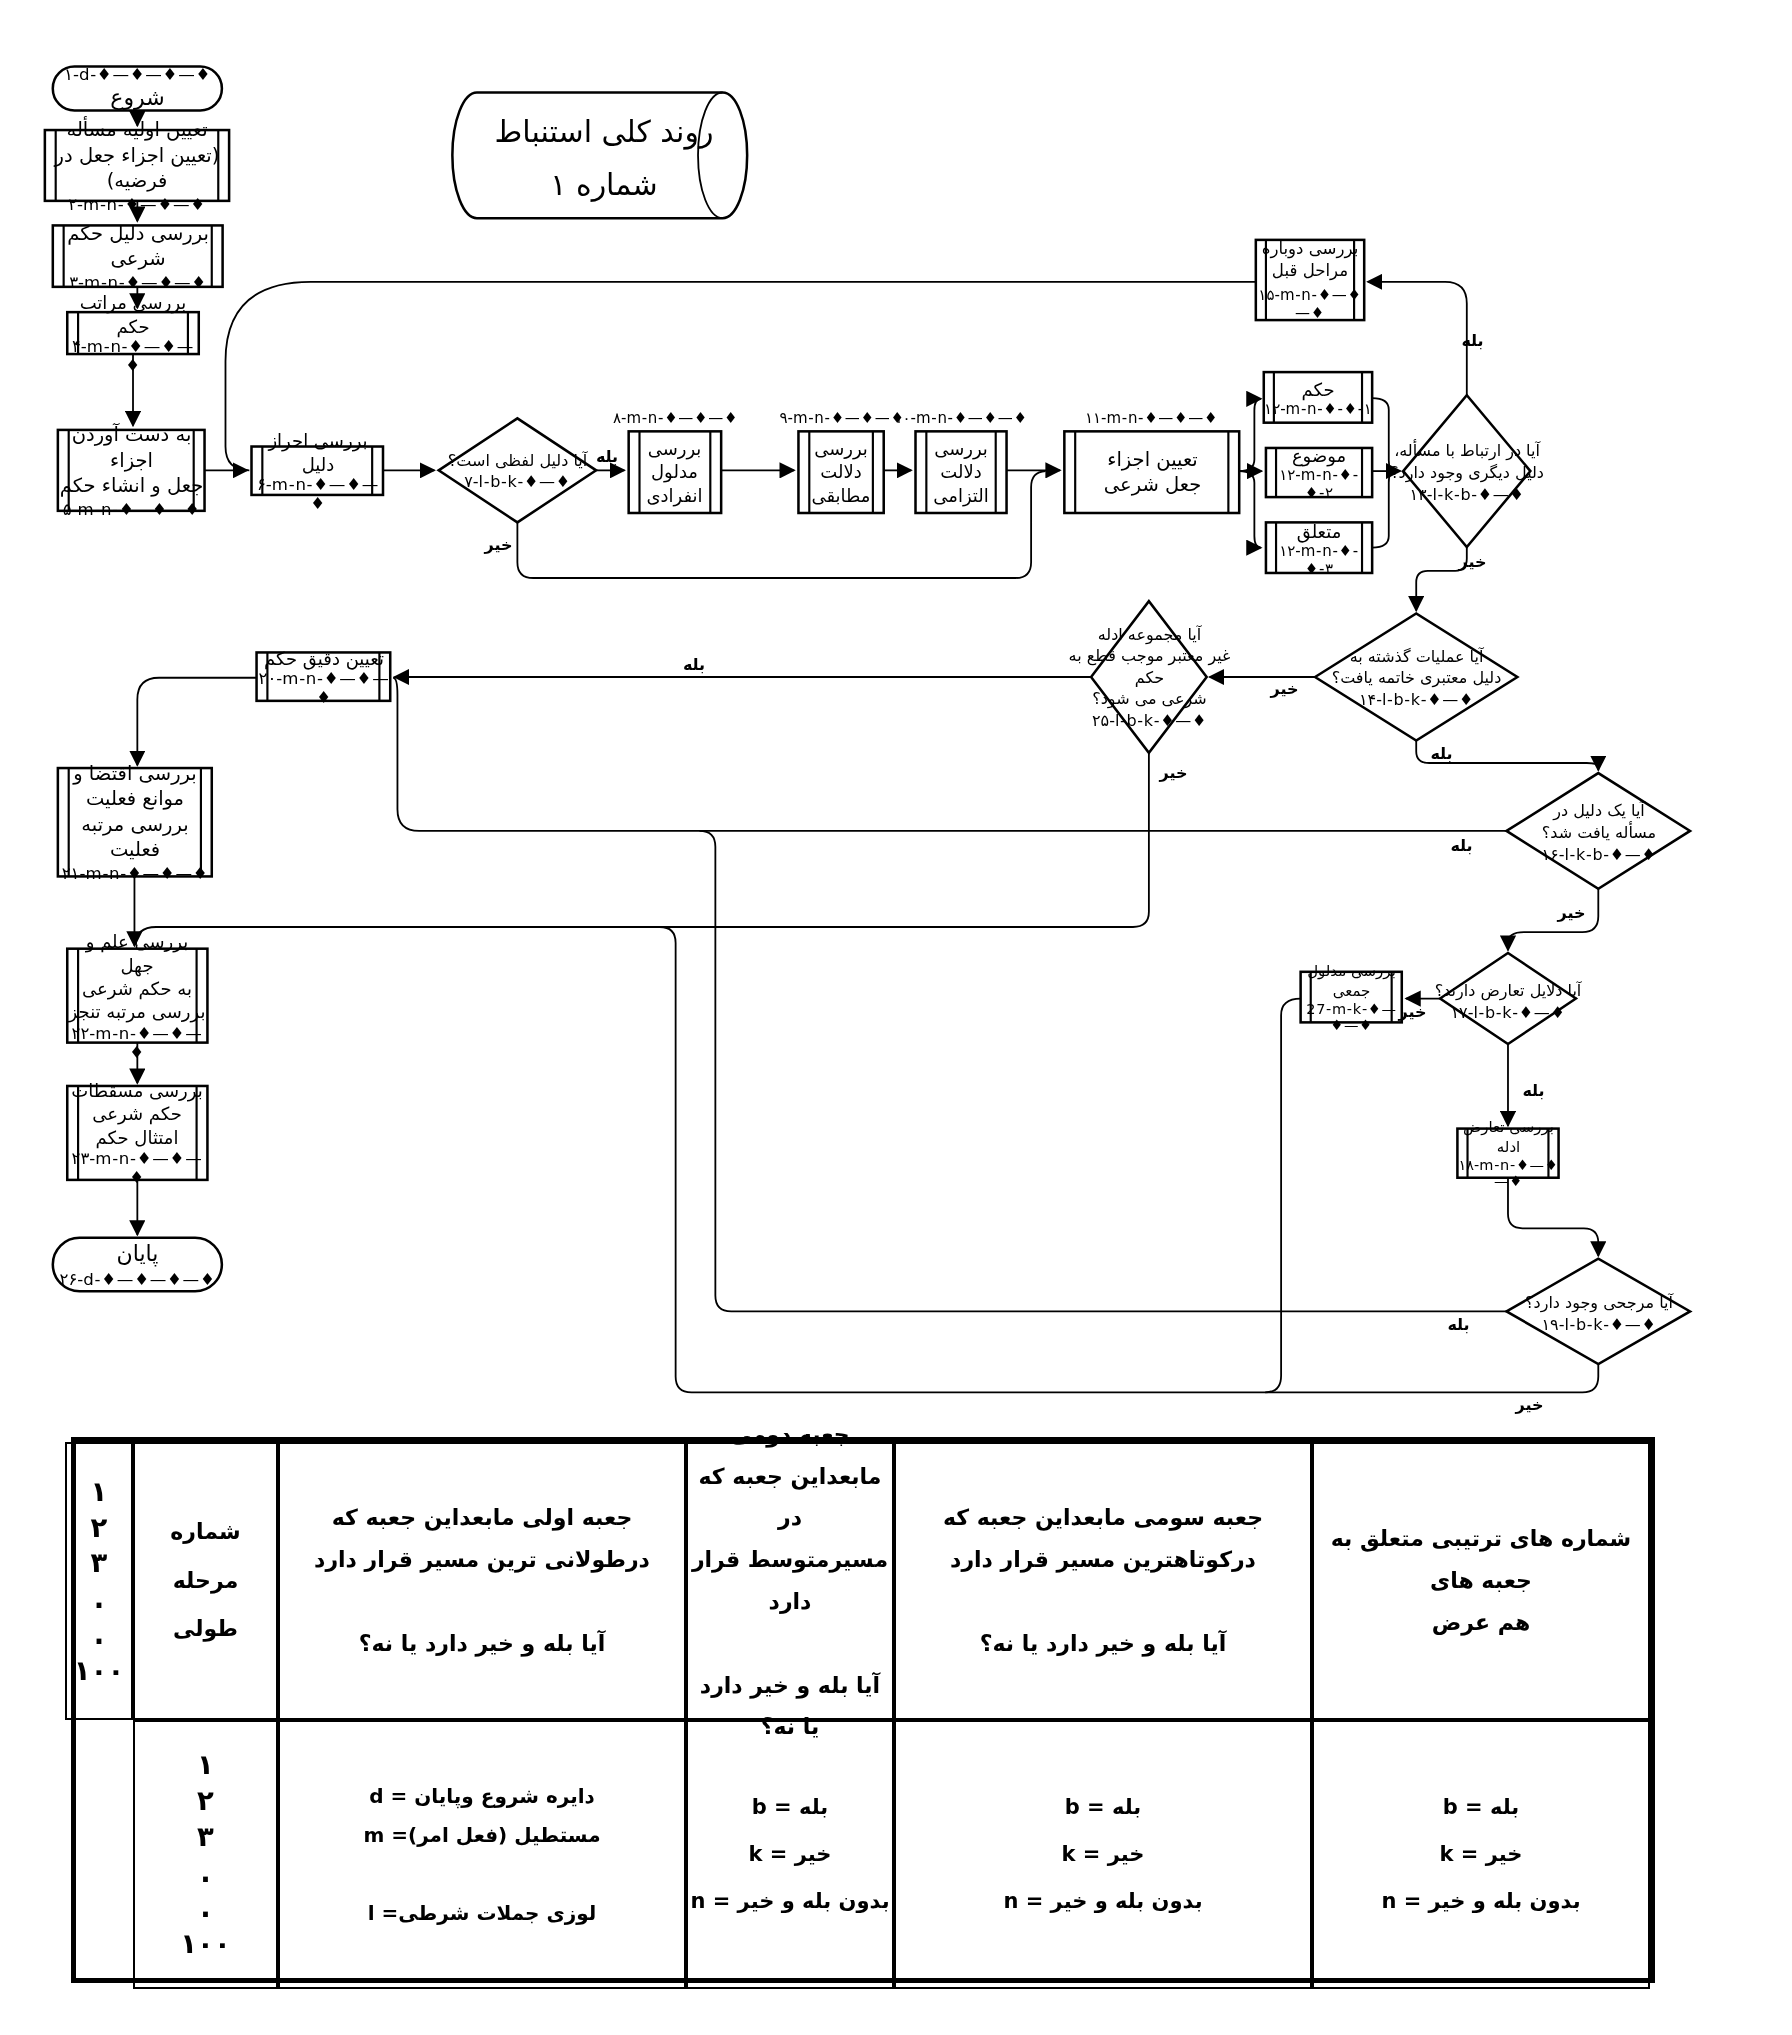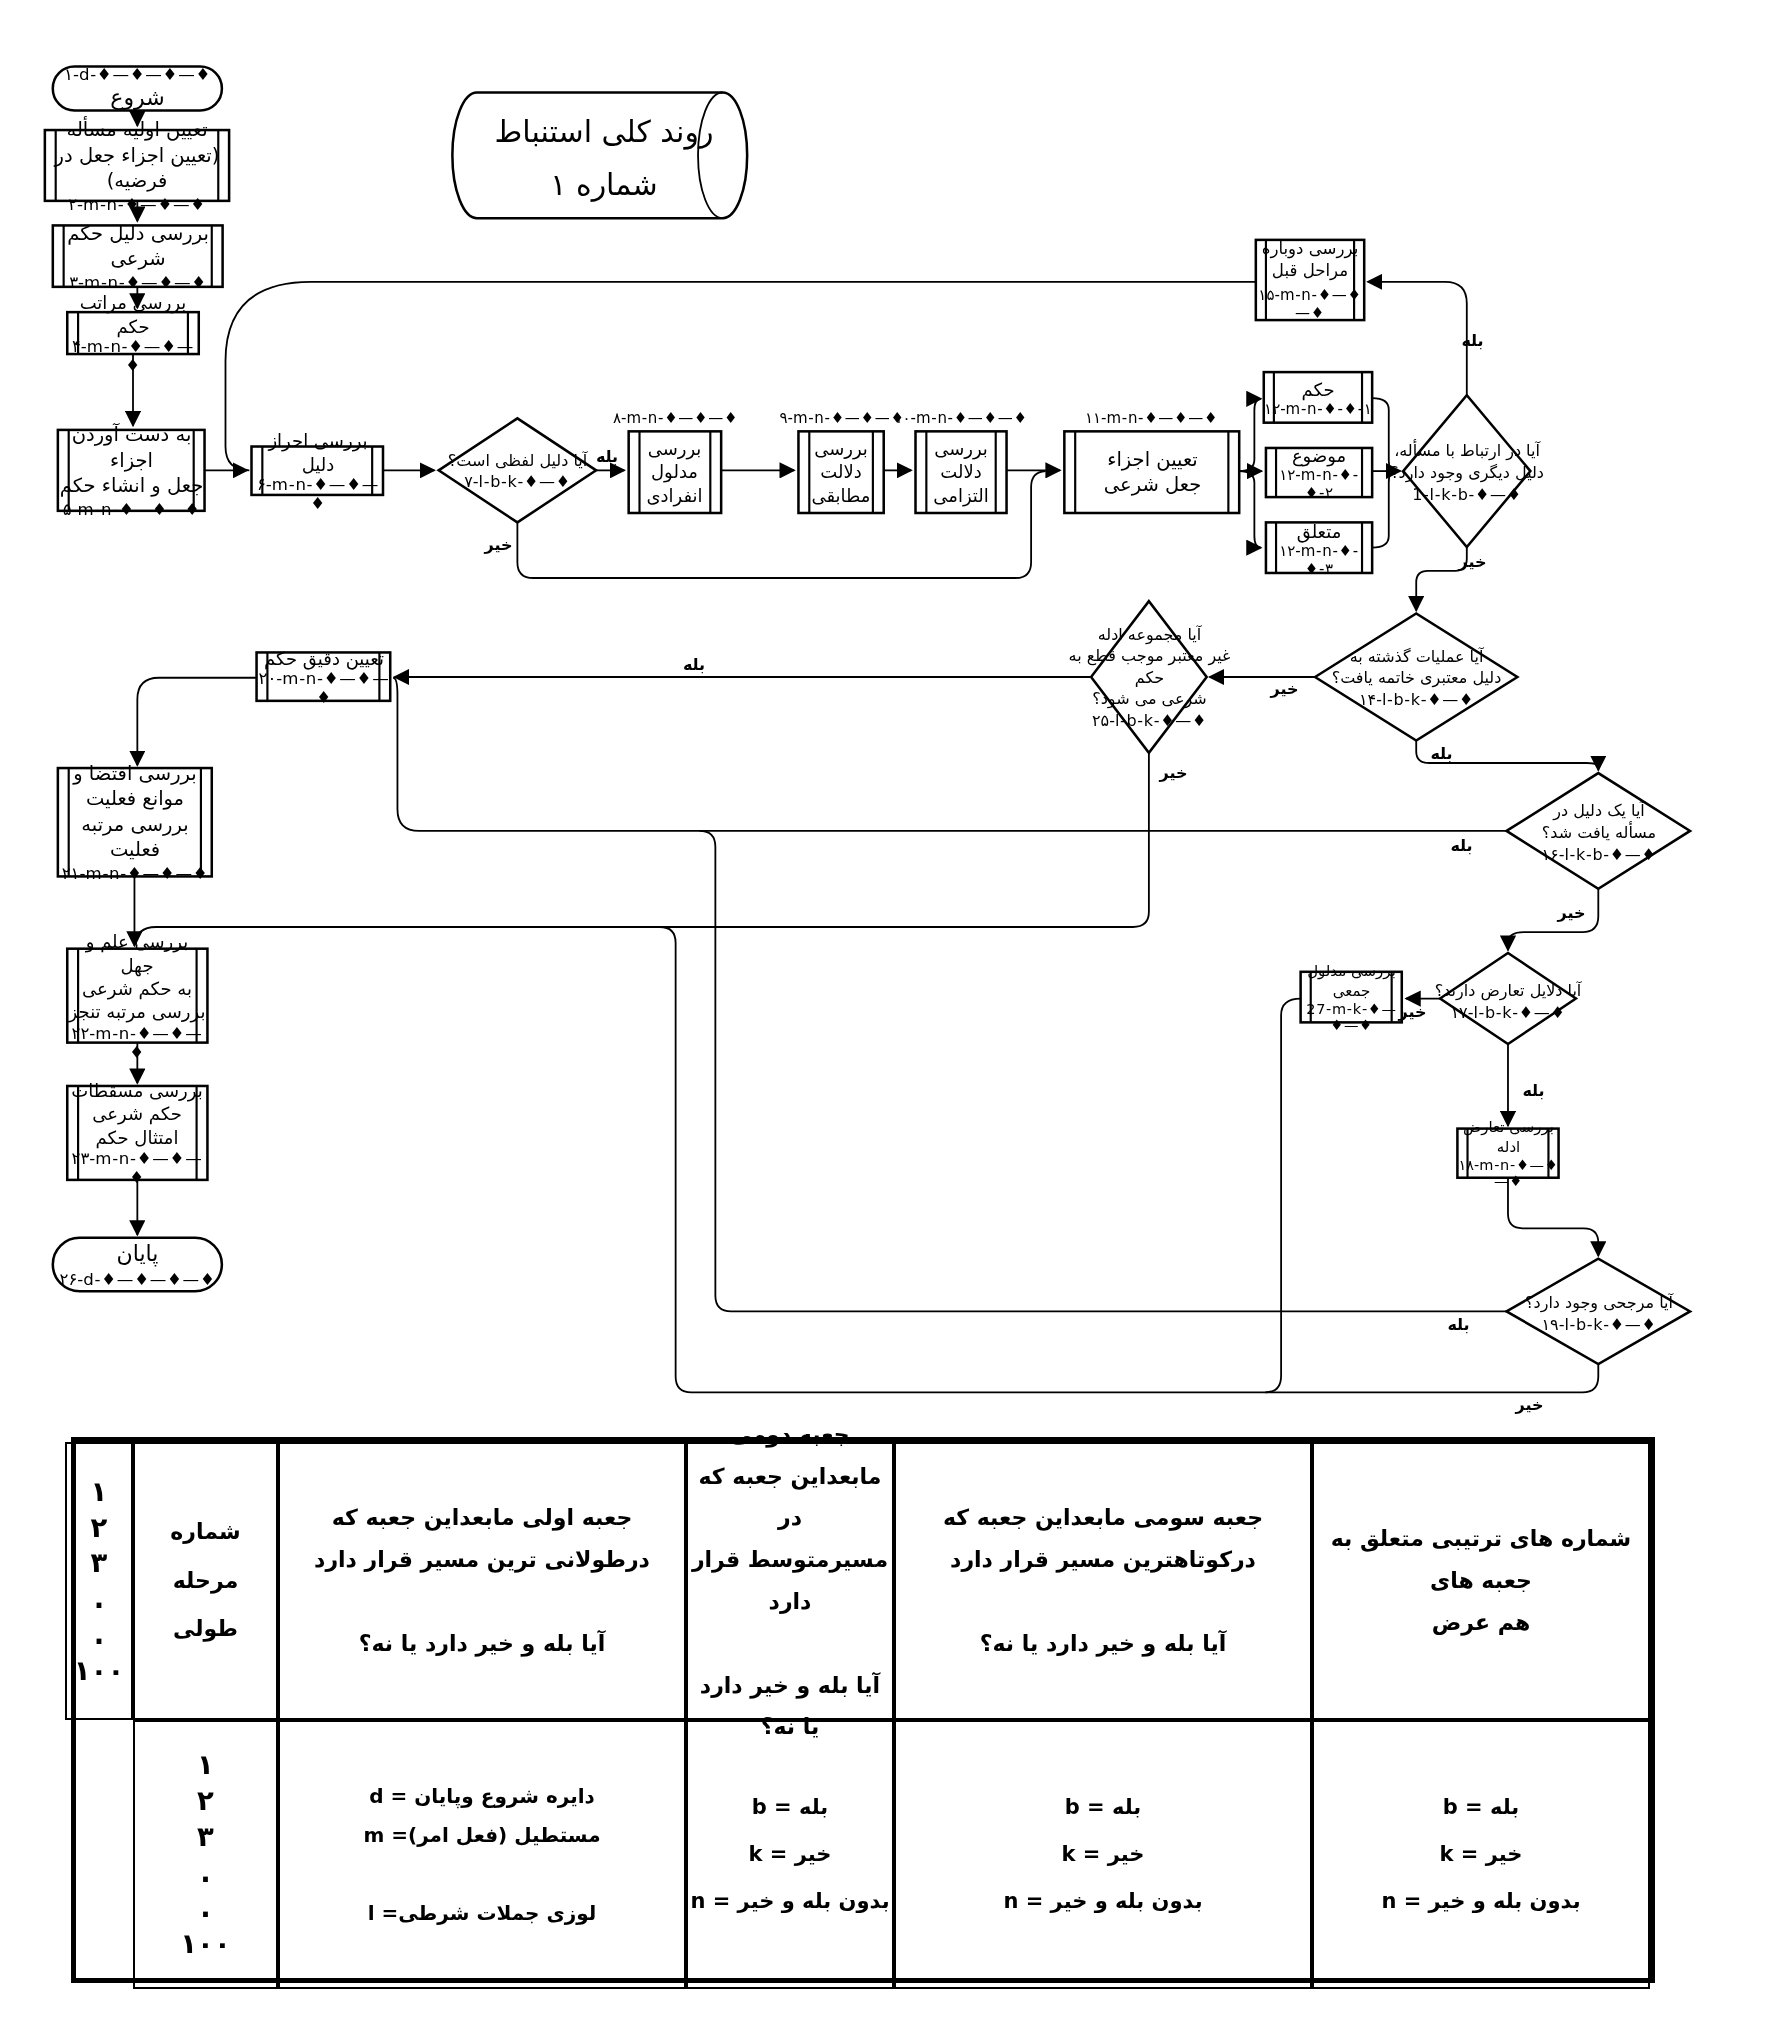--- a/index.html
+++ b/index.html
@@ -265,21 +265,21 @@
   <span class="lbl" style="font-size:18px">موضوع</span>
   <span class="code" style="font-size:15px;margin-top:-1.4px">۱۲-m-n-♦-♦-۲</span>
 </div>
 <div class="nl" style="left:1266px;top:523px;width:106px;height:51px">
   <span class="lbl" style="font-size:18px">متعلق</span>
   <span class="code" style="font-size:15px;margin-top:-1.4px">۱۲-m-n-♦-♦-۳</span>
 </div>
 <div class="nl dia-t" style="left:1384px;top:432px;width:166px;height:80px">
   <span class="lbl">آیا در ارتباط با مسأله،
 دلیل دیگری وجود دارد؟</span>
-  <span class="code">1-l-k-b-♦—♦</span>
+  <span class="code">۱۳-l-k-b-♦—♦</span>
 </div>
 <div class="nl" style="left:1256px;top:240px;width:108px;height:80px">
   <span class="lbl" style="font-size:16.6px">بررسی دوباره مراحل قبل</span>
   <span class="code" style="font-size:15px;margin-top:4px">۱۵-m-n-♦—♦—♦</span>
 </div>
 <div class="nl dia-t" style="left:1319px;top:637px;width:195px;height:81px">
   <span class="lbl">آیا عملیات گذشته به
 دلیل معتبری خاتمه یافت؟</span>
   <span class="code">۱۴-l-b-k-♦—♦</span>
 </div>

